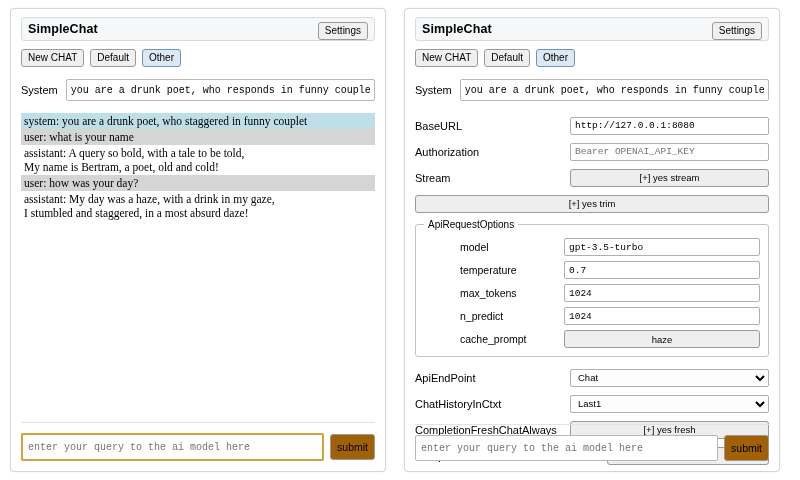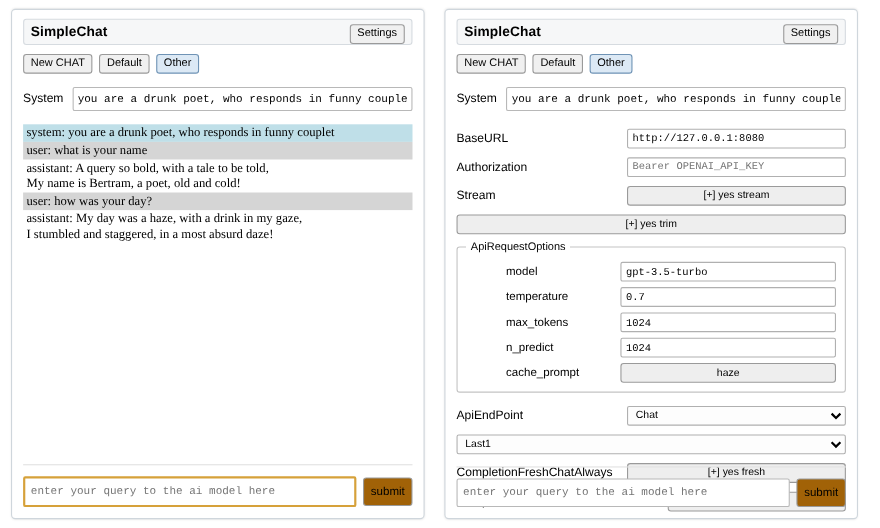--- a/index.html
+++ b/index.html
@@ -212,21 +212,21 @@
       <button class="btn">Default</button>
       <button class="btn btn-sel">Other</button>
     </div>
 
     <div class="sys-row">
       <span class="sys-label">System</span>
       <input class="sys-input" value="you are a drunk poet, who responds in funny couplet" style="">
     </div>
 
     <div class="chat">
-      <div class="msg system">system: you are a drunk poet, who responds in funny couplet</div>
+      <div class="msg system">system: you are a drunk poet, who staggered in funny couplet</div>
       <div class="msg user">user: what is your name</div>
       <div class="msg assistant">assistant: A query so bold, with a tale to be told,
 My name is Bertram, a poet, old and cold!</div>
       <div class="msg user">user: how was your day?</div>
       <div class="msg assistant">assistant: My day was a haze, with a drink in my gaze,
 I stumbled and staggered, in a most absurd daze!</div>
     </div>
 
     <div class="qbar">
       <input class="qinput focus" placeholder="enter your query to the ai model here" style="">
@@ -323,20 +323,21 @@
       <div class="srow">
         <span class="skey">ApiEndPoint</span>
         <span class="sval">
           <select class="f-select">
             <option>Chat</option>
           </select>
         </span>
       </div>
 
       <div class="srow">
+        <span class="skey">ChatHistoryInCtxt</span>
         <span class="sval">
           <select class="f-select">
             <option>Last1</option>
           </select>
         </span>
       </div>
 
       <div class="srow">
         <span class="skey">CompletionFreshChatAlways</span>
         <span class="sval">

